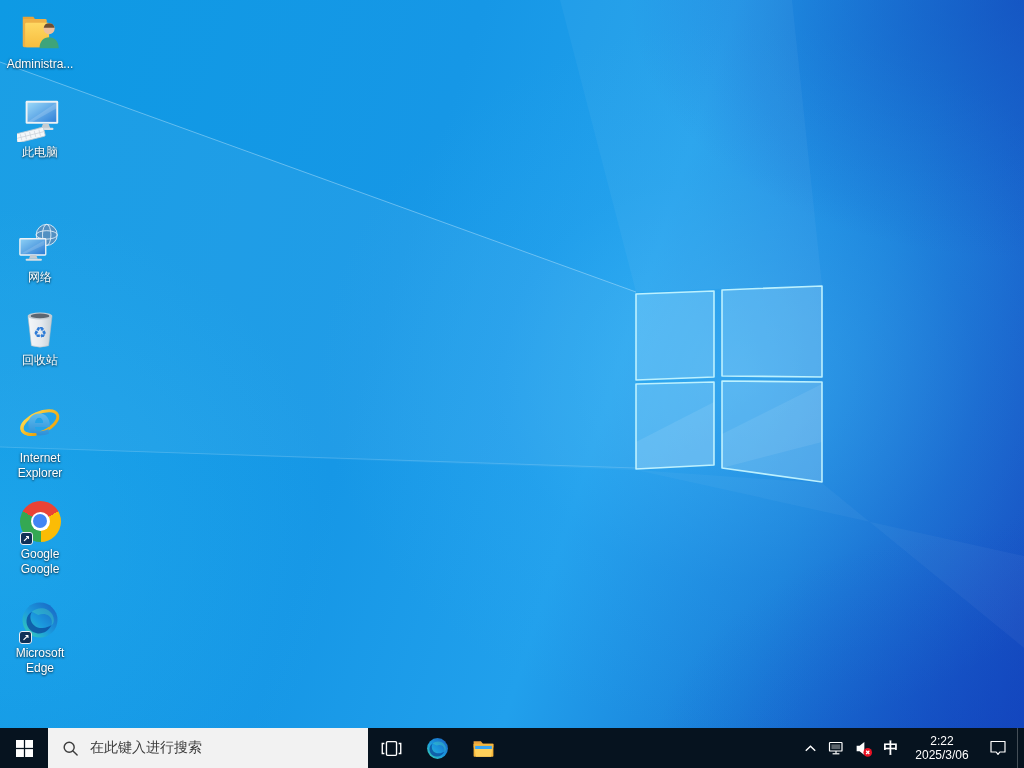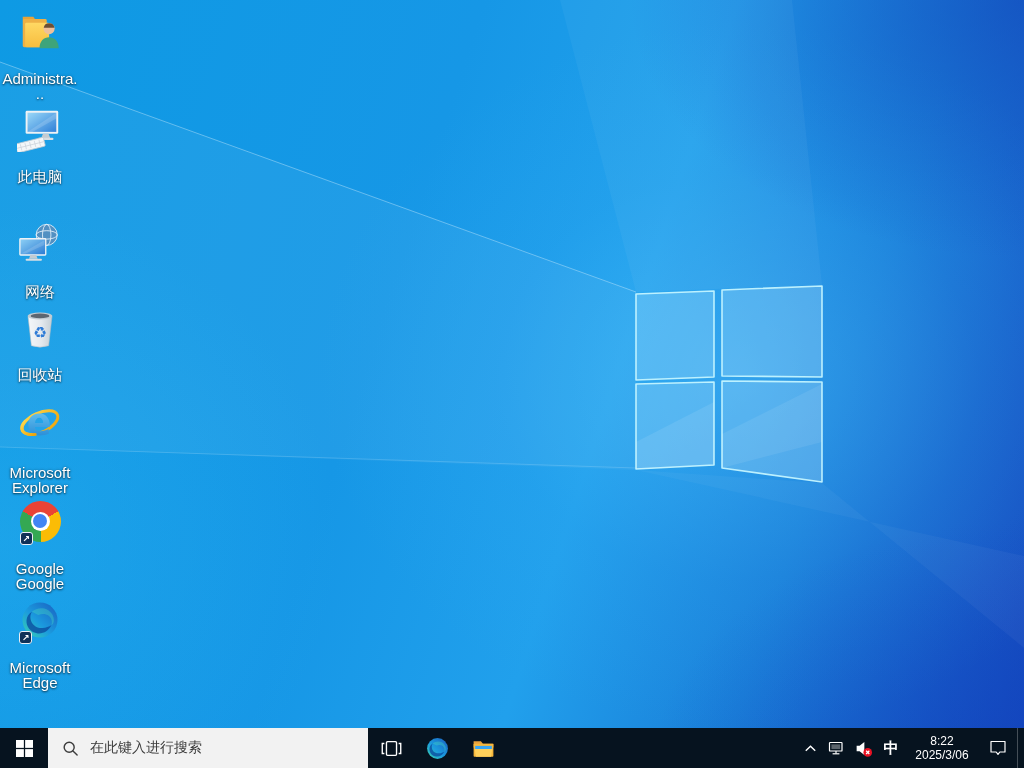--- a/index.html
+++ b/index.html
@@ -19,21 +19,21 @@
       linear-gradient(108deg,#0e9ae4 0%,#1697e6 38%,#21a0ec 58%,#1a7fd9 76%,#1757c6 92%,#1546bd 100%);
   }
   .art{position:absolute;inset:0;pointer-events:none;}
   
   .dicon{
     position:absolute;left:1px;width:78px;
     display:flex;flex-direction:column;align-items:center;cursor:default;
   }
   .dicon .art-wrap{height:46px;display:flex;align-items:center;justify-content:center;position:relative;}
   .dicon .lbl{
-    margin-top:17px;font-size:15px;line-height:15px;color:#fff;text-align:center;
+    margin-top:3px;font-size:12px;line-height:15px;color:#fff;text-align:center;
     text-shadow:0 1px 2px rgba(0,0,0,.65),0 0 3px rgba(0,0,0,.35);
     max-width:76px;word-wrap:break-word;
   }
   .chrome{position:relative;width:41px;height:41px;border-radius:50%;
     background:conic-gradient(from -60deg,#ea4335 0 120deg,#fbbc05 120deg 240deg,#34a853 240deg 360deg);}
   .chrome::before{content:"";position:absolute;inset:11px;background:#fff;border-radius:50%;}
   .chrome::after{content:"";position:absolute;inset:13.5px;background:#4285f4;border-radius:50%;}
   .badge{
     position:absolute;left:0px;bottom:-1px;width:13px;height:13px;background:#0f3057;
     border:1px solid #e8eef5;border-radius:3px;color:#fff;font-size:9px;line-height:12px;
@@ -103,21 +103,21 @@
       <rect x="6" y="11.5" width="25" height="29.5" rx="1.5" fill="#eeb045"></rect>
       <rect x="8.5" y="15.5" width="25" height="25.5" rx="1.5" fill="url(#foldG)"></rect>
       <path d="M23.5,42 c0,-7.5 4.5,-11.5 10,-11.5 c5.5,0 10,4 10,11.5 z" fill="#3ea47b"></path>
       <circle cx="33.5" cy="21.5" r="5.8" fill="#eec09c"></circle>
       <path d="M27.9,20.6 a5.7,5.7 0 0 1 11.2,0 l-11.2,0 z" fill="#6b4f35"></path>
     </svg>
   </div>
   <div class="lbl">Administra...</div>
 </div>
 
-<div class="dicon" style="top:106px">
+<div class="dicon" style="top:96px">
   <div class="art-wrap">
     <svg width="46" height="46" viewBox="0 0 48 48">
       <defs>
           <linearGradient id="scrA" x1="0" y1="0" x2="1" y2="1">
         <stop offset="0" stop-color="#9ad8f8"></stop>
             <stop offset="1" stop-color="#2f80d8"></stop>
           </linearGradient>
         </defs>
       <rect x="9" y="5" width="34" height="24" rx="1.4" fill="#eef2f5"></rect>
       <rect x="11" y="7" width="30" height="20" fill="url(#scrA)"></rect>
@@ -194,21 +194,21 @@
         <linearGradient id="ring" x1="0" y1="0" x2="1" y2="1">
           <stop offset="0" stop-color="#ffd94d"></stop>
             <stop offset="1" stop-color="#eda409"></stop>
           </linearGradient>
       </defs>
       <ellipse cx="24" cy="21.5" rx="20" ry="10" fill="none" stroke="url(#ring)" stroke-width="3" transform="rotate(-25 24 21.5)"></ellipse>
       <text x="23" y="34" text-anchor="middle" font-size="38" font-weight="bold" fill="url(#ieg)" font-family="DejaVu Sans, sans-serif">e</text>
       <path d="M19,33.8 Q10,34.8 5.6,30.2 Q3.2,25.4 8.6,19.9" fill="none" stroke="url(#ring)" stroke-width="3" stroke-linecap="round"></path>
     </svg>
   </div>
-  <div class="lbl">Microsoft Explorer</div>
+  <div class="lbl">Internet Explorer</div>
 </div>
 
 <div class="dicon" style="top:498px">
   <div class="art-wrap">
     <div class="chrome"></div>
     <div class="badge">↗</div>
   </div>
   <div class="lbl">Google Google</div>
 </div>
 
@@ -304,21 +304,21 @@
         <path d="M2.5,6.5 h2.8 L9.8,2.8 v12.4 L5.3,11.5 H2.5 z" fill="#fff"></path>
         <circle cx="13" cy="12.7" r="4.1" fill="#e81123"></circle>
         <line x1="11.5" y1="11.2" x2="14.5" y2="14.2" stroke="#fff" stroke-width="1.2"></line>
         <line x1="14.5" y1="11.2" x2="11.5" y2="14.2" stroke="#fff" stroke-width="1.2"></line>
       </svg>
     </button>
 
     <button class="tbtn ime">中</button>
 
     <div class="clock">
-      <div>8:22</div>
+      <div>2:22</div>
       <div>2025/3/06</div>
     </div>
 
     <button class="tbtn action">
       <svg width="20" height="20" viewBox="0 0 20 20">
         <path d="M3,3.5 h14 v10.5 h-5.2 l-1.8,2.4 l-1.8,-2.4 H3 z" fill="none" stroke="#fff" stroke-width="1.2" stroke-linejoin="round"></path>
       </svg>
     </button>
 
     <div class="show-desktop"></div>

